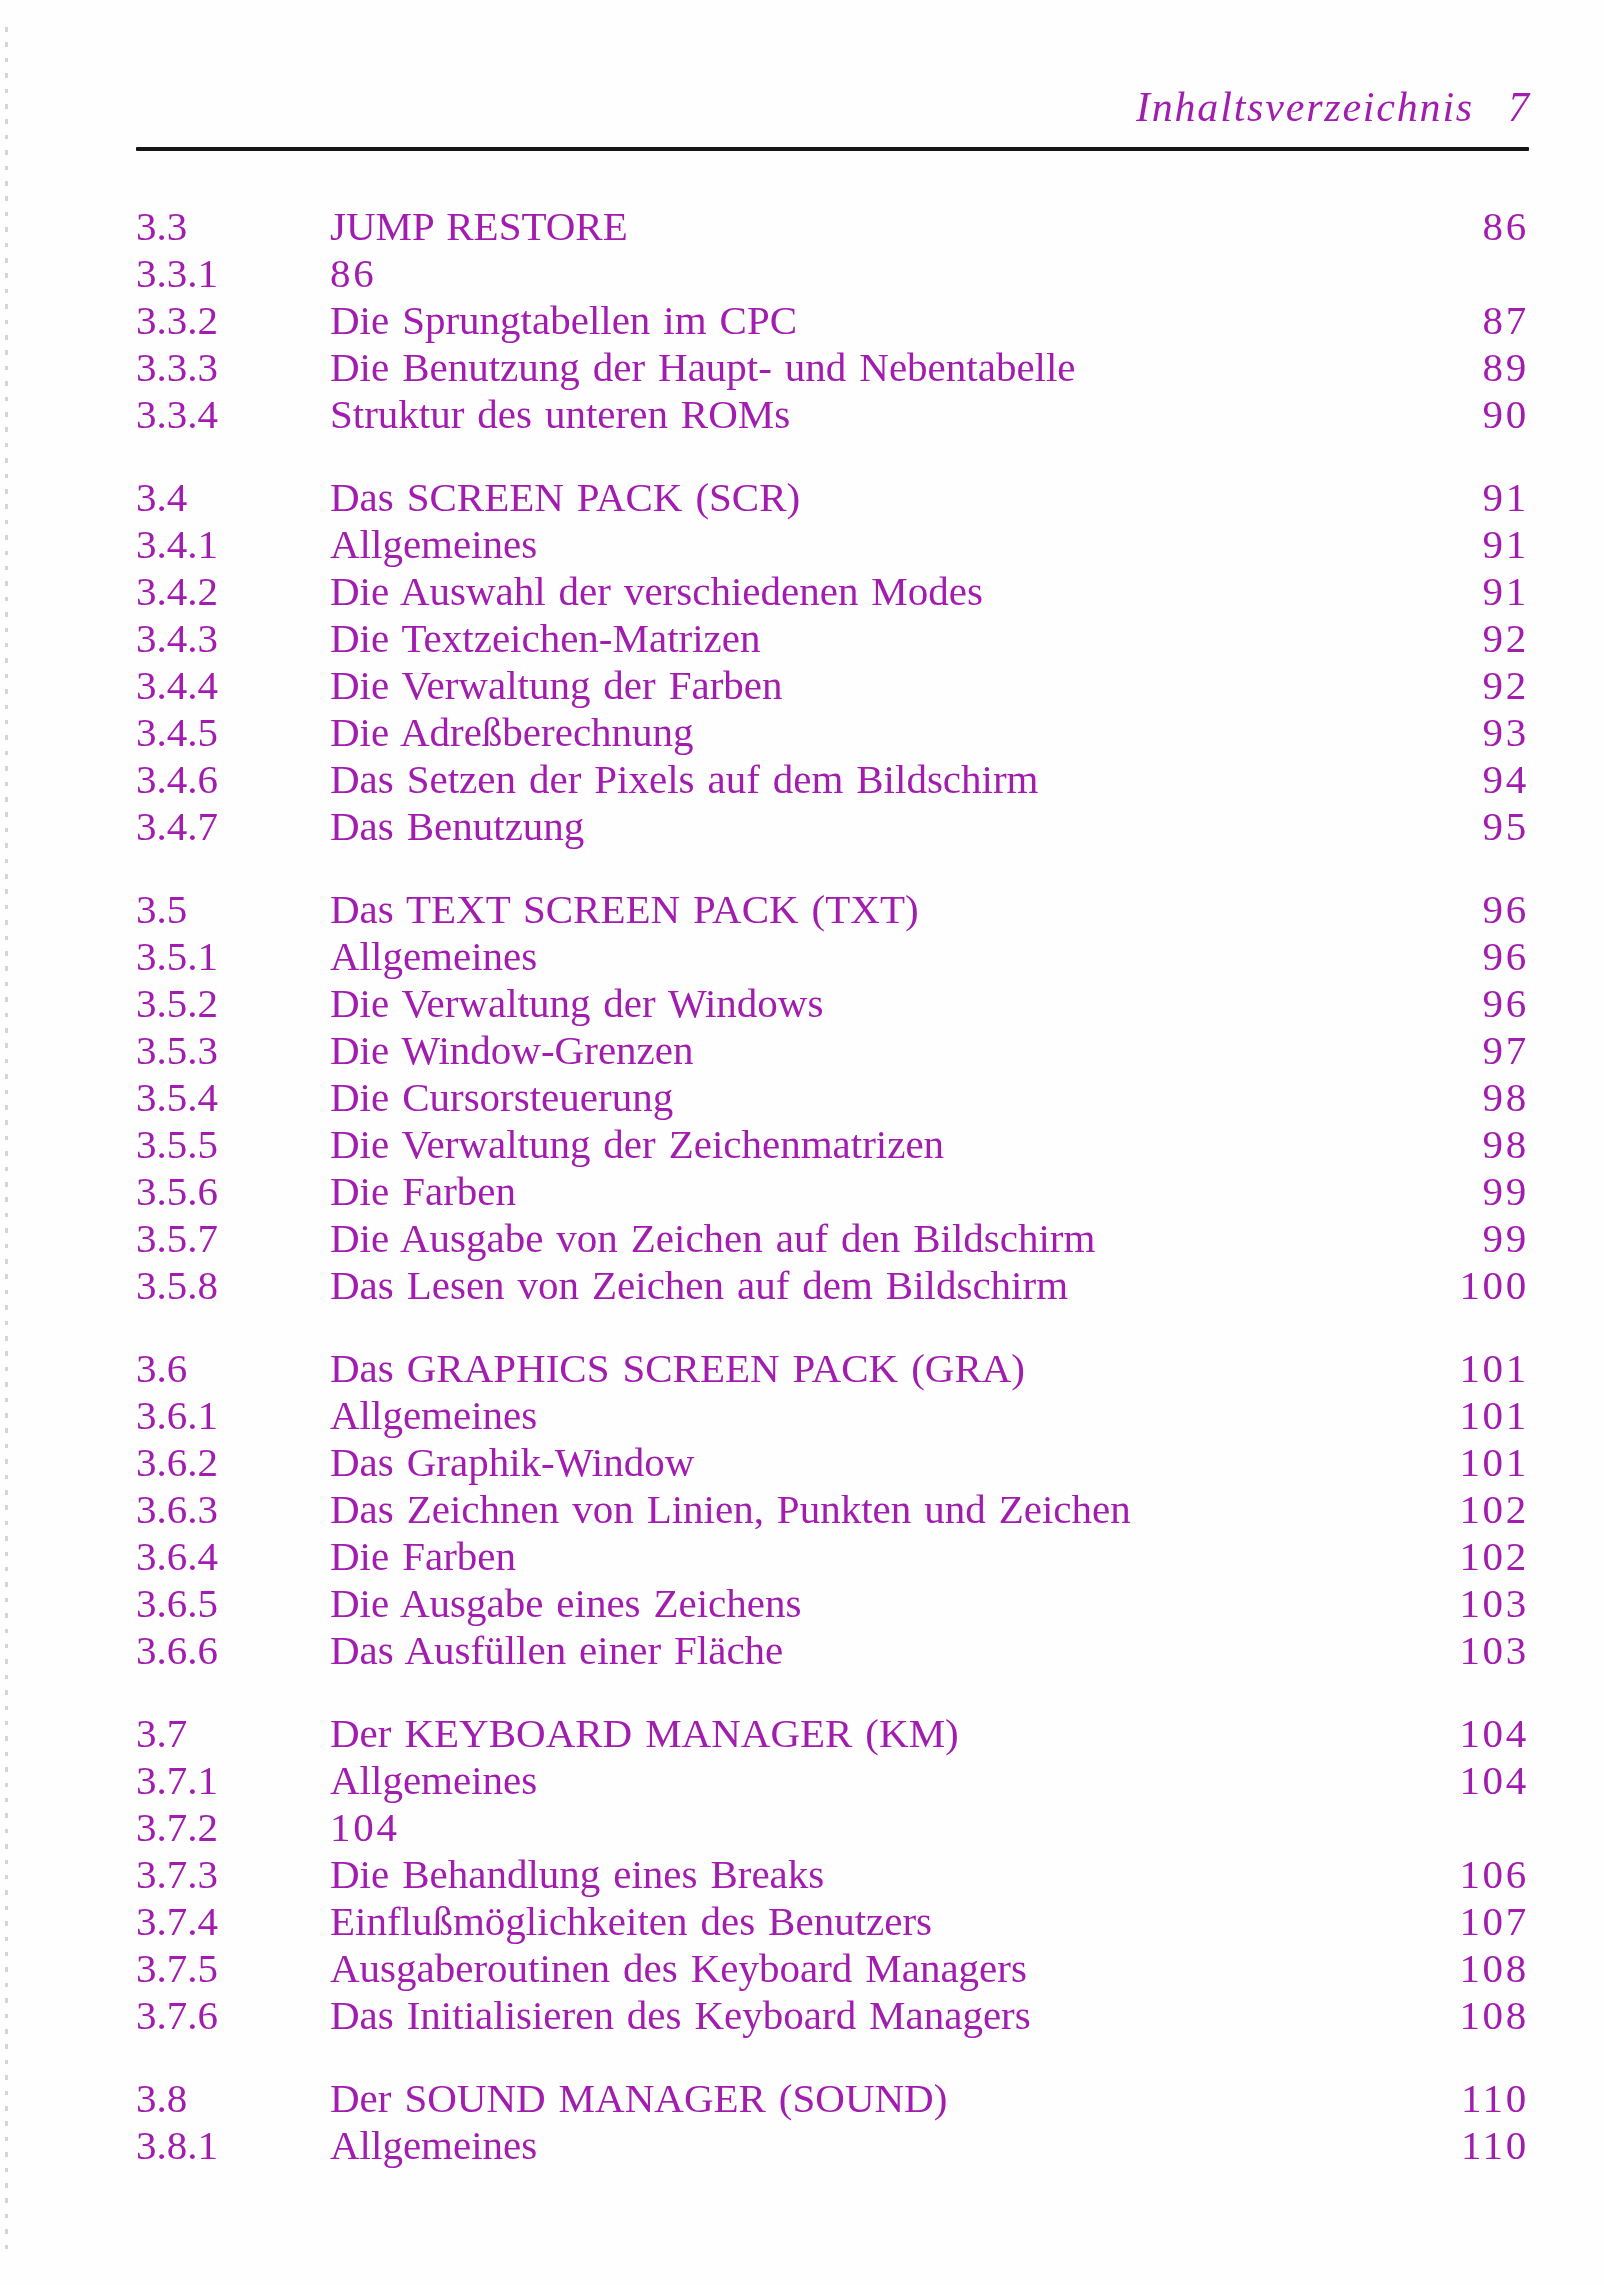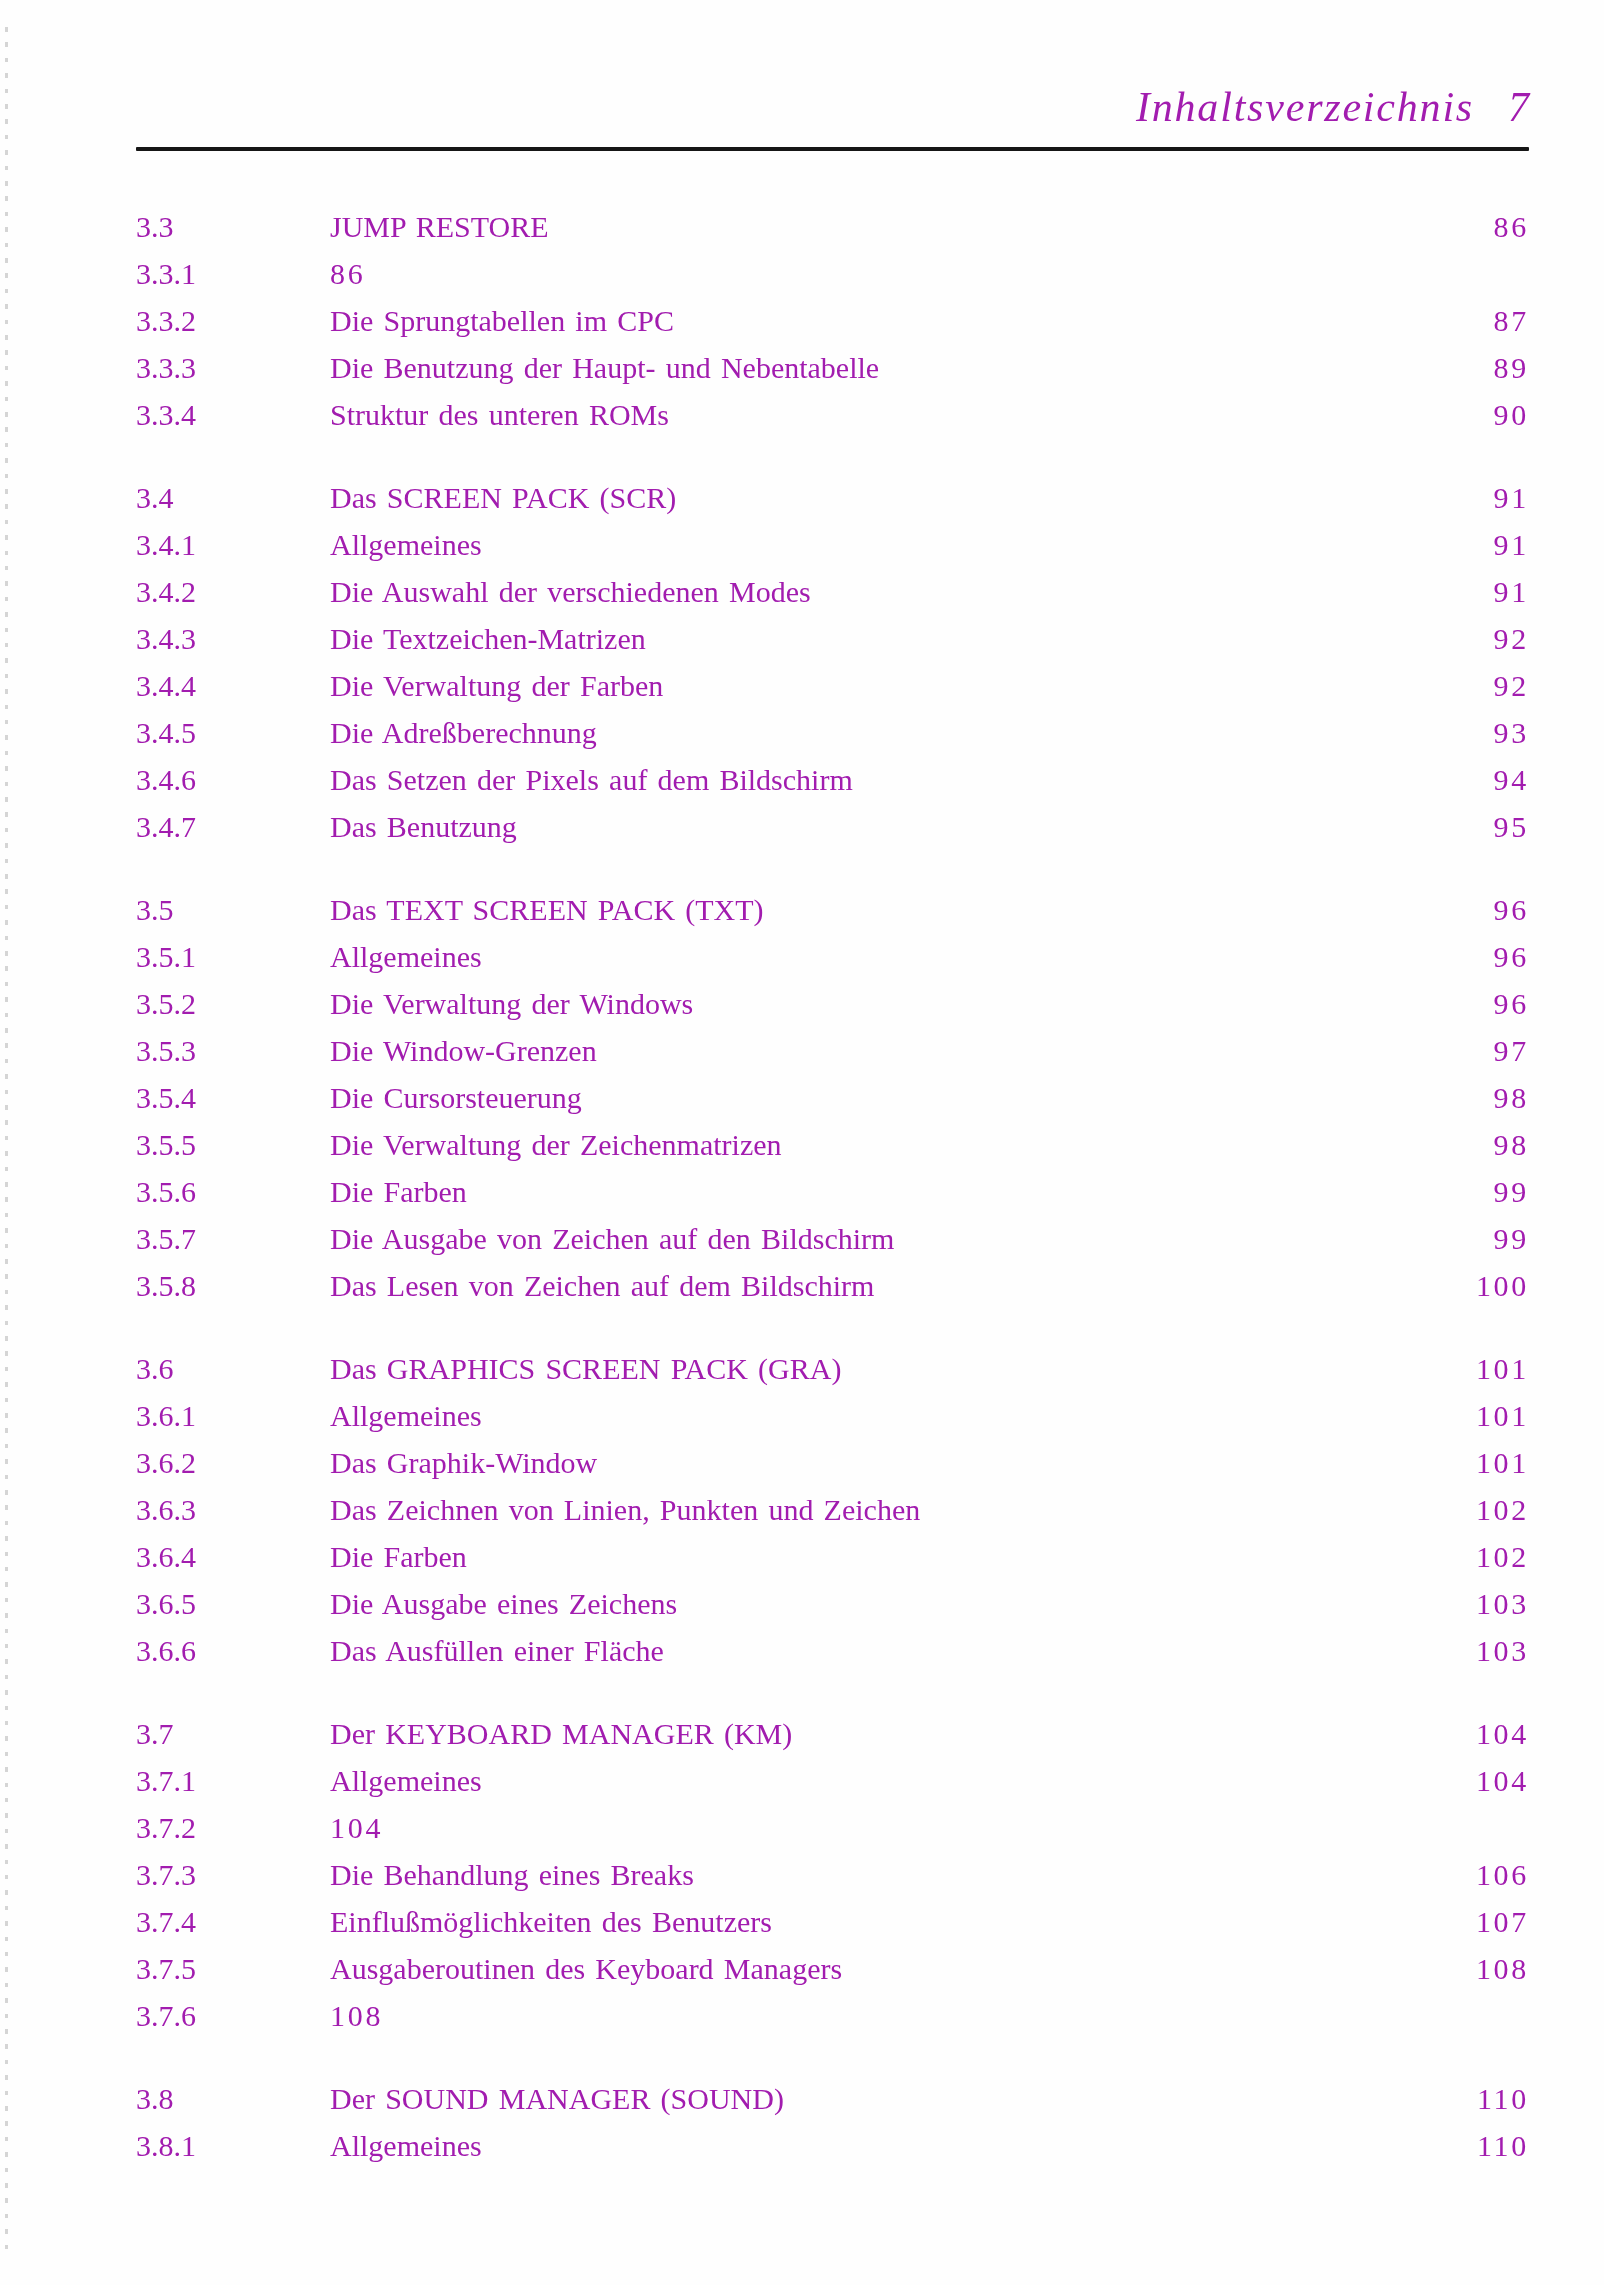--- a/index.html
+++ b/index.html
@@ -62,21 +62,21 @@
   }
   .toc-block {
     margin-top: 36px;
   }
   .toc-block:first-child {
     margin-top: 52px;
   }
   .toc-row {
     display: flex;
     align-items: baseline;
-    font-size: 30px;
+    font-size: 41px;
     line-height: 47px;
     word-spacing: 2.7px;
     white-space: nowrap;
   }
   .num {
     flex: 0 0 194px;
   }
   .title {
     flex: 1 1 auto;
     padding-right: 22px;
@@ -281,20 +281,21 @@
     <span class="title">Einflußmöglichkeiten des Benutzers</span>
     <span class="pagenum">107</span>
   </div>
           <div class="toc-row">
     <span class="num">3.7.5</span>
     <span class="title">Ausgaberoutinen des Keyboard Managers</span>
     <span class="pagenum">108</span>
   </div>
           <div class="toc-row">
     <span class="num">3.7.6</span>
+    <span class="title">Das Initialisieren des Keyboard Managers</span>
     <span class="pagenum">108</span>
   </div>
         </div>
         <div class="toc-block">
           <div class="toc-row">
     <span class="num">3.8</span>
     <span class="title">Der SOUND MANAGER (SOUND)</span>
     <span class="pagenum">110</span>
   </div>
           <div class="toc-row">

